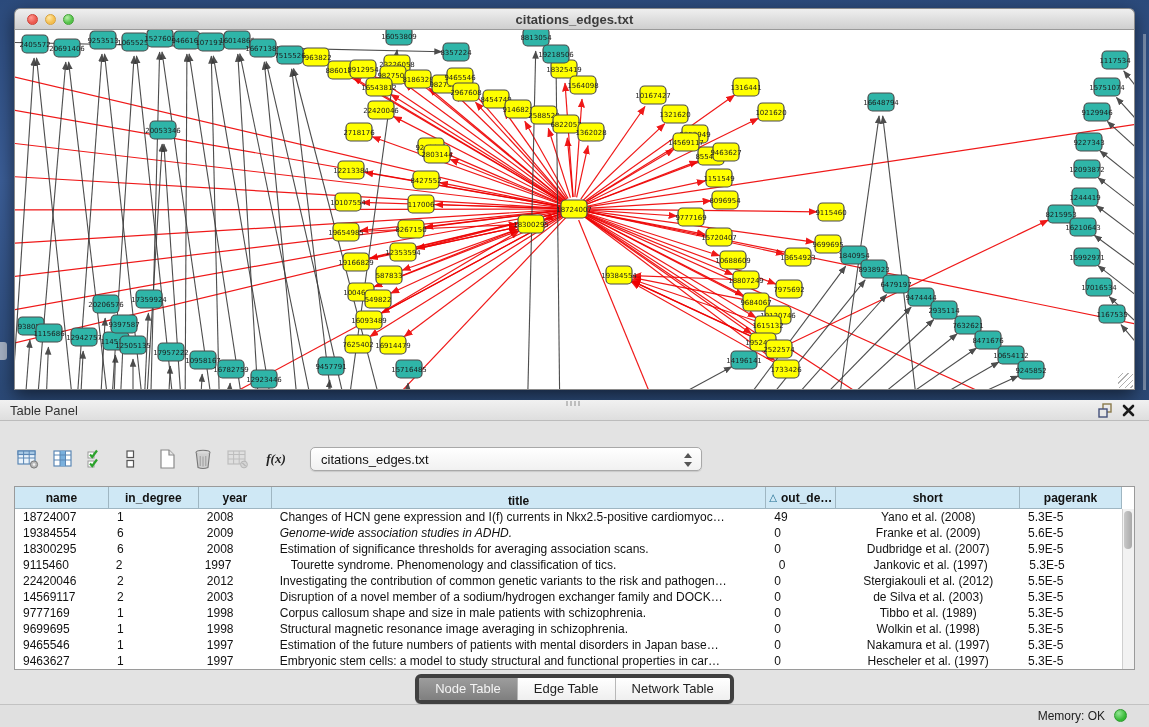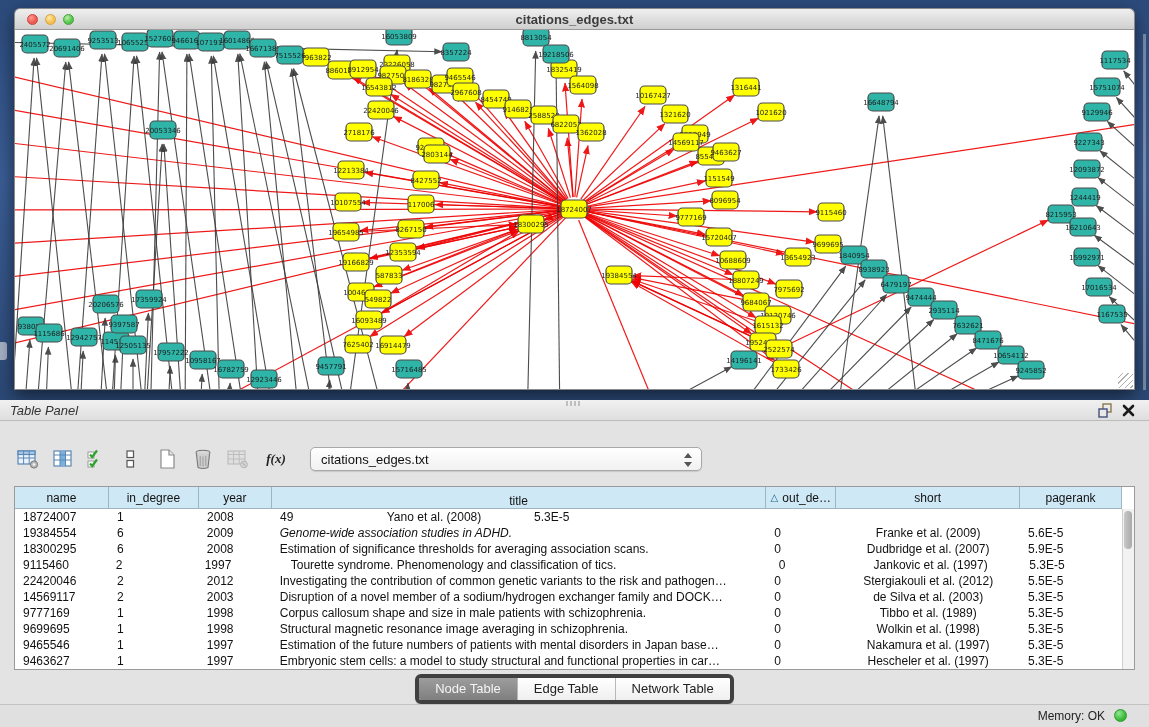--- a/index.html
+++ b/index.html
@@ -26,42 +26,42 @@
   .tl.grn{left:48px;background:radial-gradient(circle at 35% 30%,#b7f0a8,#55c34a 60%);border:1px solid #43a238;}
   .canvas{position:absolute;left:0;top:22px;width:1121px;height:360px;background:#fff;
     border:1px solid #8a8a8a;border-top:none;box-sizing:border-box;overflow:hidden;}
   .grip{position:absolute;right:1px;bottom:1px;width:15px;height:15px;
     background:repeating-linear-gradient(135deg,transparent 0 3px,#b0b0b0 3px 4px);}
 
   
   .tp{position:absolute;left:0;top:400px;width:1149px;height:304px;background:#e3e3e3;}
   .tp-head{position:absolute;left:0;top:0;width:100%;height:21px;
     background:linear-gradient(#f1f1f1,#dedede);border-bottom:1px solid #bcbcbc;box-sizing:border-box;}
-  .tp-title{position:absolute;left:10px;top:3px;font-size:13px;color:#333;font-style:italic;}
+  .tp-title{position:absolute;left:10px;top:3px;font-size:13px;color:#333;}
   .tp-grip{position:absolute;left:566px;top:1px;width:16px;height:5px;
     background:repeating-linear-gradient(90deg,#aaa 0 2px,transparent 2px 4px);opacity:.7;}
   .float-ic{position:absolute;right:36px;top:3px;width:15px;height:15px;}
   .close-ic{position:absolute;right:13px;top:3px;width:15px;height:15px;}
 
   .tp-toolbar{position:absolute;left:14px;top:44px;height:30px;display:flex;align-items:center;}
   .tbtn{width:30px;height:26px;border:none;background:transparent;padding:2px;margin-right:5px;cursor:default;}
   .tbtn svg{display:block;}
   .fx{font-size:13px;font-style:italic;font-family:"Liberation Serif","DejaVu Serif",serif;
     font-weight:bold;color:#222;width:34px;}
   .combo{position:relative;margin-left:12px;width:392px;height:24px;border:1px solid #a8a8a8;border-radius:5px;
     background:linear-gradient(#ffffff,#f1f1f1);box-sizing:border-box;box-shadow:0 1px 1px rgba(0,0,0,.12);}
   .combo-label{position:absolute;left:10px;top:4px;font-size:13px;color:#111;}
   .combo-arrows{position:absolute;right:8px;top:4px;width:9px;height:16px;}
   .combo-arrows i{position:absolute;left:0;width:0;height:0;border-left:4.5px solid transparent;border-right:4.5px solid transparent;}
   .combo-arrows .up{top:1px;border-bottom:5px solid #555;}
   .combo-arrows .dn{bottom:1px;border-top:5px solid #555;}
 
   .tp-table{position:absolute;left:14px;top:86px;width:1121px;height:184px;background:#fff;
     border:1px solid #9a9a9a;box-sizing:border-box;}
-  .thead{position:absolute;left:0;top:0;right:12px;height:14px;display:flex;}
+  .thead{position:absolute;left:0;top:0;right:12px;height:14px;display:flex;font-weight:bold;}
   .th{height:22px;box-sizing:border-box;background:#cfe8f5;border-right:1px solid #9fb6c2;
     border-bottom:1px solid #9fb6c2;font-size:12px;color:#111;display:flex;
     align-items:center;justify-content:center;overflow:hidden;white-space:nowrap;}
   .sort{color:#1c6a8e;font-size:10px;margin-right:4px;}
   .tbody{position:absolute;left:0;top:22px;right:12px;bottom:0;overflow:hidden;}
   .tr{display:flex;height:16px;}
   .td{font-size:12px;color:#111;box-sizing:border-box;padding:1px 0 0 8px;
     overflow:hidden;white-space:nowrap;}
   .td.center{text-align:center;padding-left:0;}
   .vscroll{position:absolute;right:0;top:22px;bottom:0;width:12px;background:#f2f2f2;border-left:1px solid #cfcfcf;box-sizing:border-box;}
@@ -819,20 +819,21 @@
           </div>
           <div class="th" style="width: 102px;">
             <span>pagerank</span>
           </div>
         </div>
       <div class="tbody" id="tbody">
           <div class="tr">
             <div class="td" style="width: 94px;">18724007</div>
             <div class="td" style="width: 90px;">1</div>
             <div class="td" style="width: 73px;">2008</div>
+            <div class="td" style="width: 495px;">Changes of HCN gene expression and I(f) currents in Nkx2.5-positive cardiomyoc…</div>
             <div class="td" style="width: 70px;">49</div>
             <div class="td center" style="width: 184px;">Yano et al. (2008)</div>
             <div class="td" style="width: 102px;">5.3E-5</div>
           </div>
           <div class="tr">
             <div class="td" style="width: 94px;">19384554</div>
             <div class="td" style="width: 90px;">6</div>
             <div class="td" style="width: 73px;">2009</div>
             <div class="td" style="width: 495px; font-style: italic;">Genome-wide association studies in ADHD.</div>
             <div class="td" style="width: 70px;">0</div>

